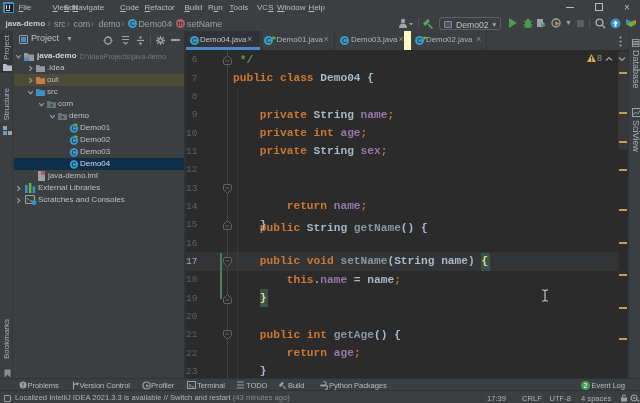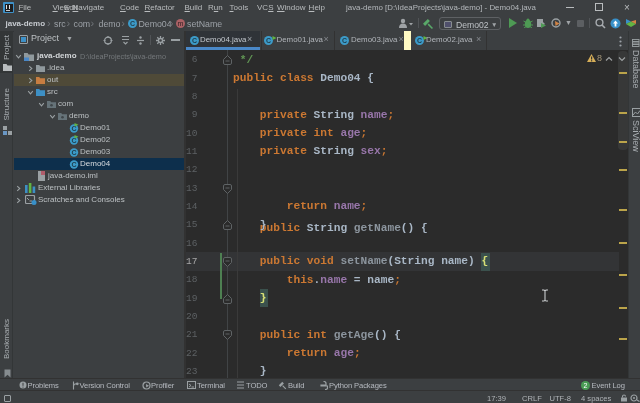--- a/index.html
+++ b/index.html
@@ -59,21 +59,20 @@
     <div class="mi" style="left:52.5px;"><u>V</u>iew</div>
     <div class="mi" style="left:72.5px;"><u>N</u>avigate</div>
     <div class="mi" style="left:120px;"><u>C</u>ode</div>
     <div class="mi" style="left:144.5px;"><u>R</u>efactor</div>
     <div class="mi" style="left:184.5px;"><u>B</u>uild</div>
     <div class="mi" style="left:208px;">R<u>u</u>n</div>
     <div class="mi" style="left:229.5px;"><u>T</u>ools</div>
     <div class="mi" style="left:257px;">VC<u>S</u></div>
     <div class="mi" style="left:277px;"><u>W</u>indow</div>
     <div class="mi" style="left:308.6px;"><u>H</u>elp</div>
-    <div id="title">java-demo [D:\IdeaProjects\java-demo] - Demo04.java</div>
     <div style="position:absolute;left:566px;top:7px;width:8px;height:1px;background:#b9bcbe;"></div>
     <div style="position:absolute;left:595px;top:3px;width:8px;height:8px;border:1px solid #b9bcbe;"></div>
     <div style="position:absolute;left:624px;top:2px;font-size:10px;color:#b9bcbe;">×</div>
   </div>
   <div id="navbar">
     <div class="crumb" style="left:5.5px;color:#c7cbd0;font-weight:bold;font-size:8px;top:4px;">java-demo</div>
     <div class="csep" style="left:47px;">›</div>
     <div class="crumb" style="left:54px;">src</div>
     <div class="csep" style="left:66.5px;">›</div>
     <div class="crumb" style="left:73.5px;">com</div>
@@ -498,20 +497,21 @@
         </svg></div>
     <div class="tbitem" style="left:329px;">Python Packages</div>
     <div class="tbitem" style="left:580.5px;"><svg width="9" height="9" style="vertical-align:-1.5px;">
           <circle cx="4.5" cy="4.5" r="4.5" fill="#499C54"></circle>
           <text x="4.5" y="7" font-size="7" fill="#fff" text-anchor="middle">2</text>
         </svg></div>
     <div class="tbitem" style="left:591.5px;">Event Log</div>
   </div>
   <div id="statusbar">
     <div class="abs" style="left:4px;top:4px;width:7px;height:7px;border:1px solid #9aa0a3;border-radius:1px;"></div>
+    <div class="sbitem" style="left:15px;top:2px;">Localized IntelliJ IDEA 2021.3.3 is available // Switch and restart <span style="color:#8a8d90;">(43 minutes ago)</span></div>
     <div class="sbitem" style="left:487px;top:2.5px;">17:39</div>
     <div class="sbitem" style="left:522px;top:2.5px;">CRLF</div>
     <div class="sbitem" style="left:549.5px;top:2.5px;">UTF-8</div>
     <div class="sbitem" style="left:581px;top:2.5px;">4 spaces</div>
     <svg class="abs" style="left:620px;top:2.5px;" width="8" height="8">
         <rect x="1" y="3.5" width="6" height="4" fill="#9aa0a3"></rect>
         <path d="M2.5 3.5 V2.5 Q2.5 1 4 1 Q5.5 1 5.5 2.5" fill="none" stroke="#9aa0a3" stroke-width="1.1"></path>
       </svg>
     <svg class="abs" style="left:630px;top:2.5px;" width="10" height="8">
         <circle cx="4" cy="4" r="3" fill="none" stroke="#9aa0a3" stroke-width="1.2"></circle>

